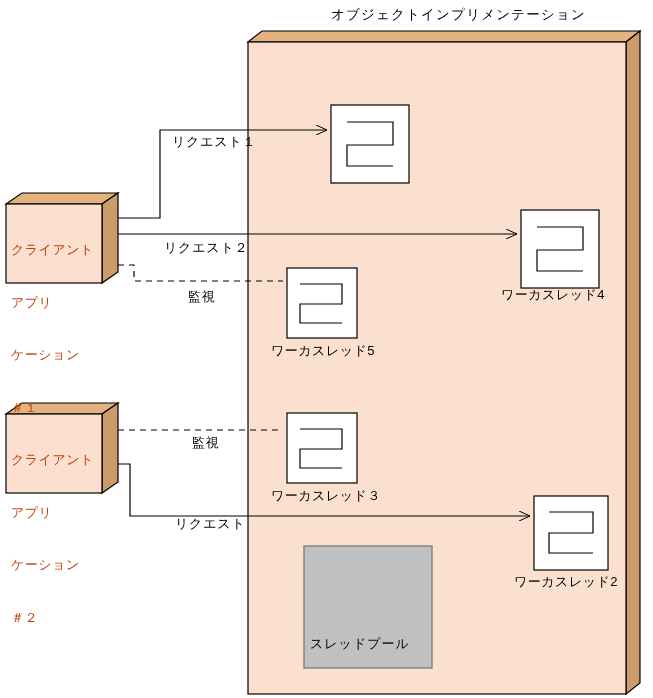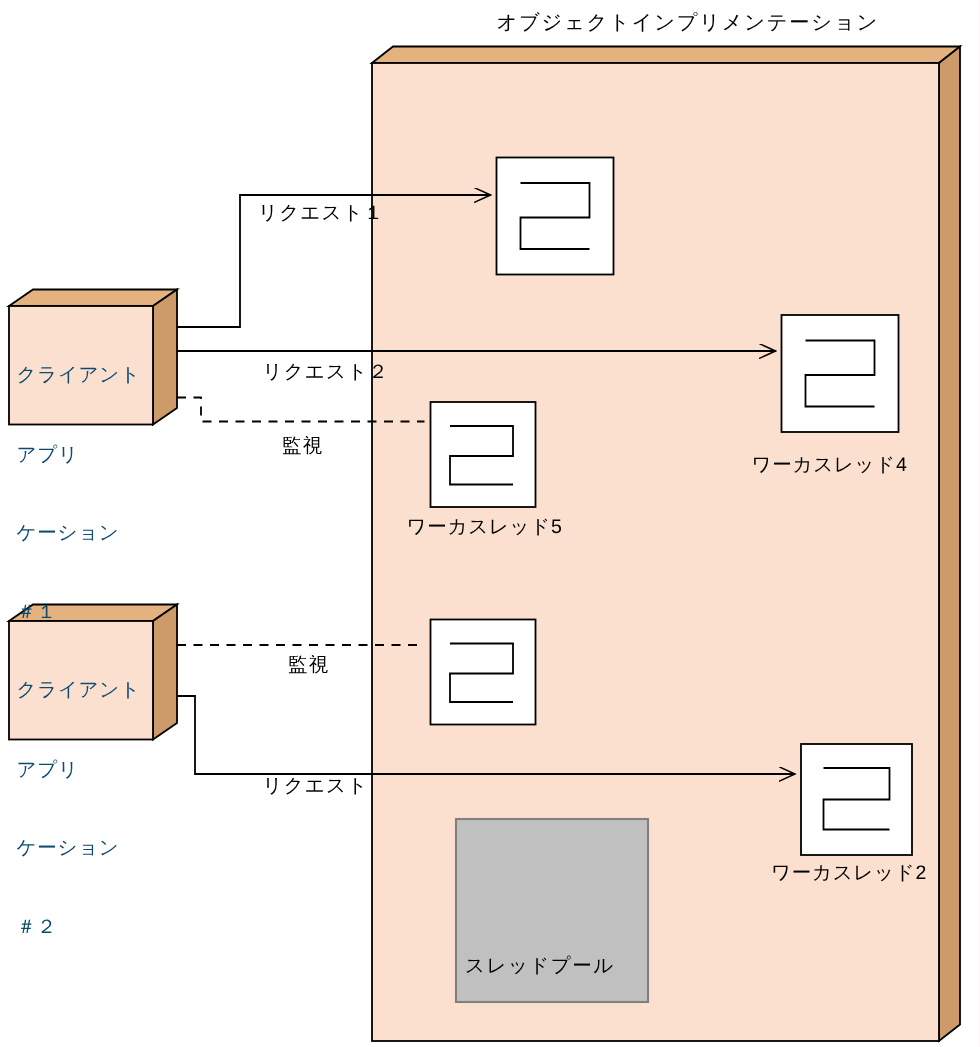--- a/index.html
+++ b/index.html
@@ -35,21 +35,21 @@
     letter-spacing: 0.5px;
   }
   .title-lbl {
     font-size: 13.5px;
     letter-spacing: 1.2px;
   }
   .client-text {
     position: absolute;
     font-size: 13px;
     line-height: 17.5px;
-    color: #0c4a6e;
+    color: #c2410c;
     white-space: pre;
     letter-spacing: 0.5px;
   }
   .edge-lbl {
     font-size: 13px;
     letter-spacing: 0.8px;
     margin-left: 12px;
   }
   .wt-lbl {
     font-size: 13px;
@@ -155,31 +155,32 @@
 
   <div class="client-text" style="left:11px; top:416px;">
     <div>クライアント</div>
     <div>アプリ</div>
     <div>ケーション</div>
     <div>＃２</div>
   </div>
 
   <div class="lbl edge-lbl" style="left:160px; top:133px;">リクエスト１</div>
 
-  <div class="lbl edge-lbl" style="left:163px; top:239px;">リクエスト２</div>
+  <div class="lbl edge-lbl" style="left:152px; top:239px;">リクエスト２</div>
 
   <div class="lbl edge-lbl" style="left:176px; top:288px;">監視</div>
 
   <div class="lbl edge-lbl" style="left:180px; top:434px;">監視</div>
 
   <div class="lbl edge-lbl" style="left:163px; top:515px;">リクエスト</div>
 
 
-  <div class="lbl wt-lbl" style="left:501px; top:301px;">ワーカスレッド4</div>
+  <div class="lbl wt-lbl" style="left:501px; top:286px;">ワーカスレッド4</div>
 
   <div class="lbl wt-lbl" style="left:271px; top:342px;">ワーカスレッド5</div>
 
+  <div class="lbl wt-lbl" style="left:271px; top:487px;">ワーカスレッド３</div>
 
   <div class="lbl wt-lbl" style="left:514px; top:573px;">ワーカスレッド2</div>
 
   <div class="lbl pool-lbl" style="left:310px; top:635px;">スレッドプール</div>
 
 </div>
 
 </body></html>

